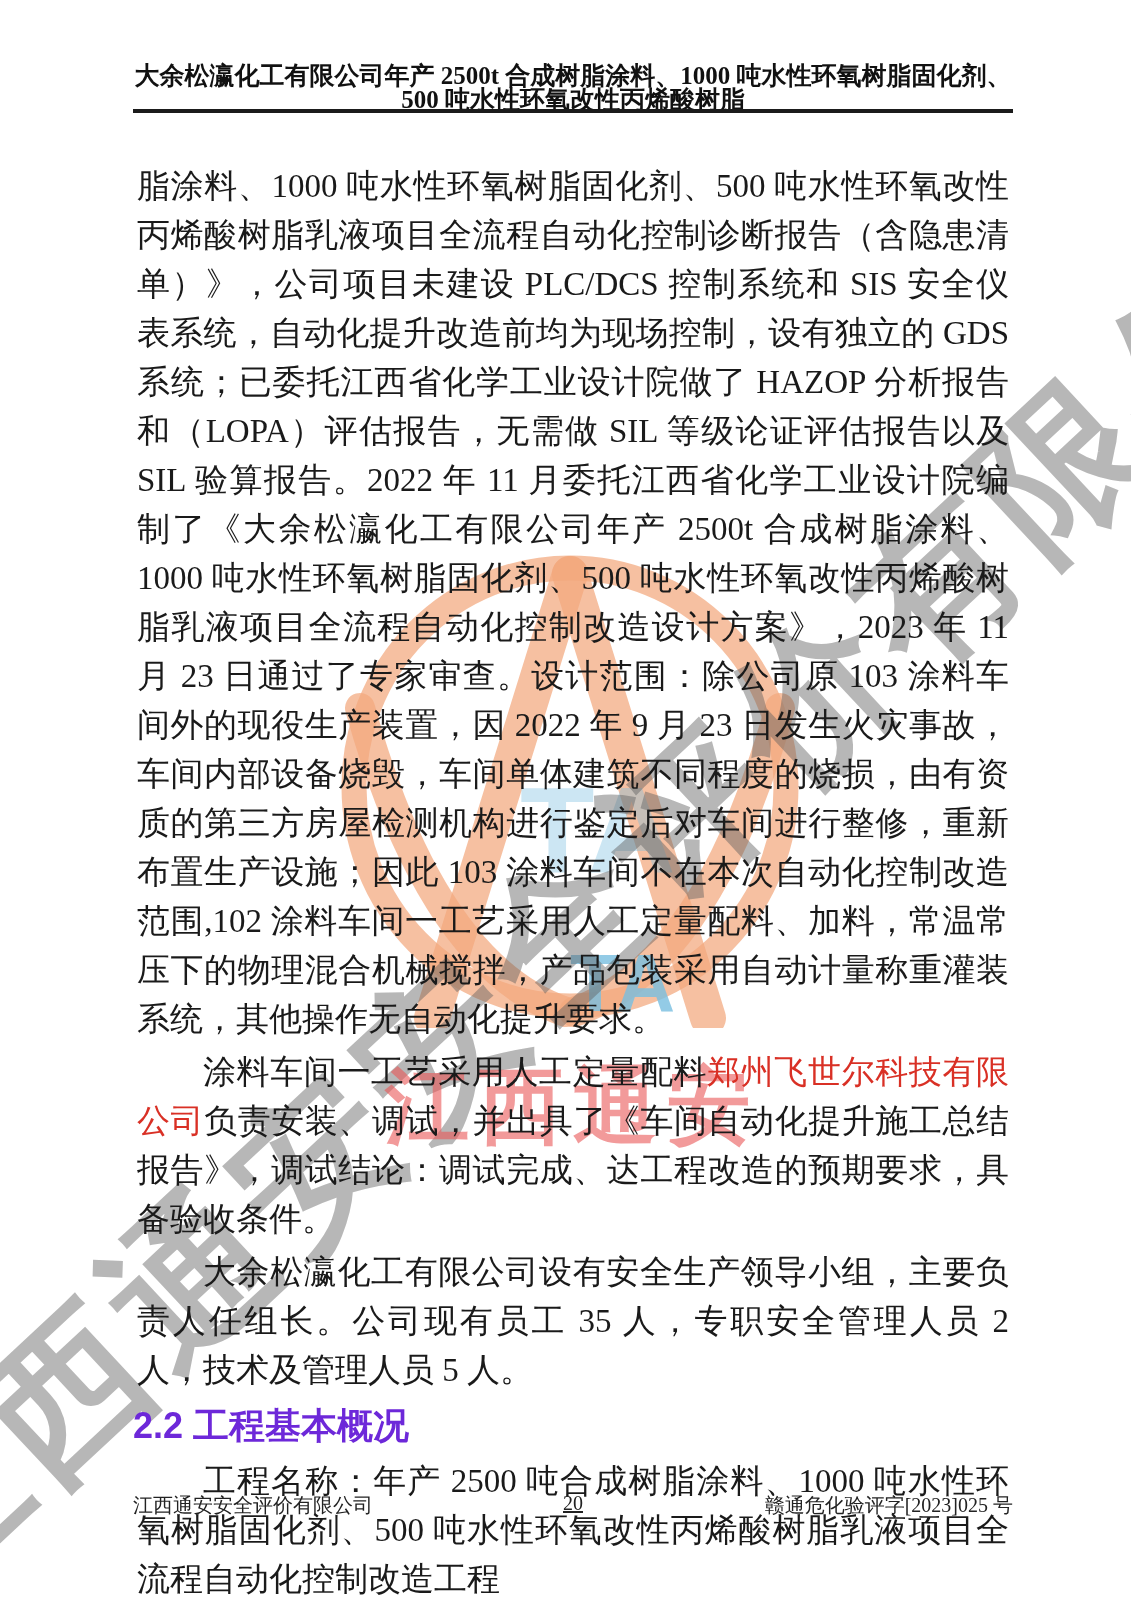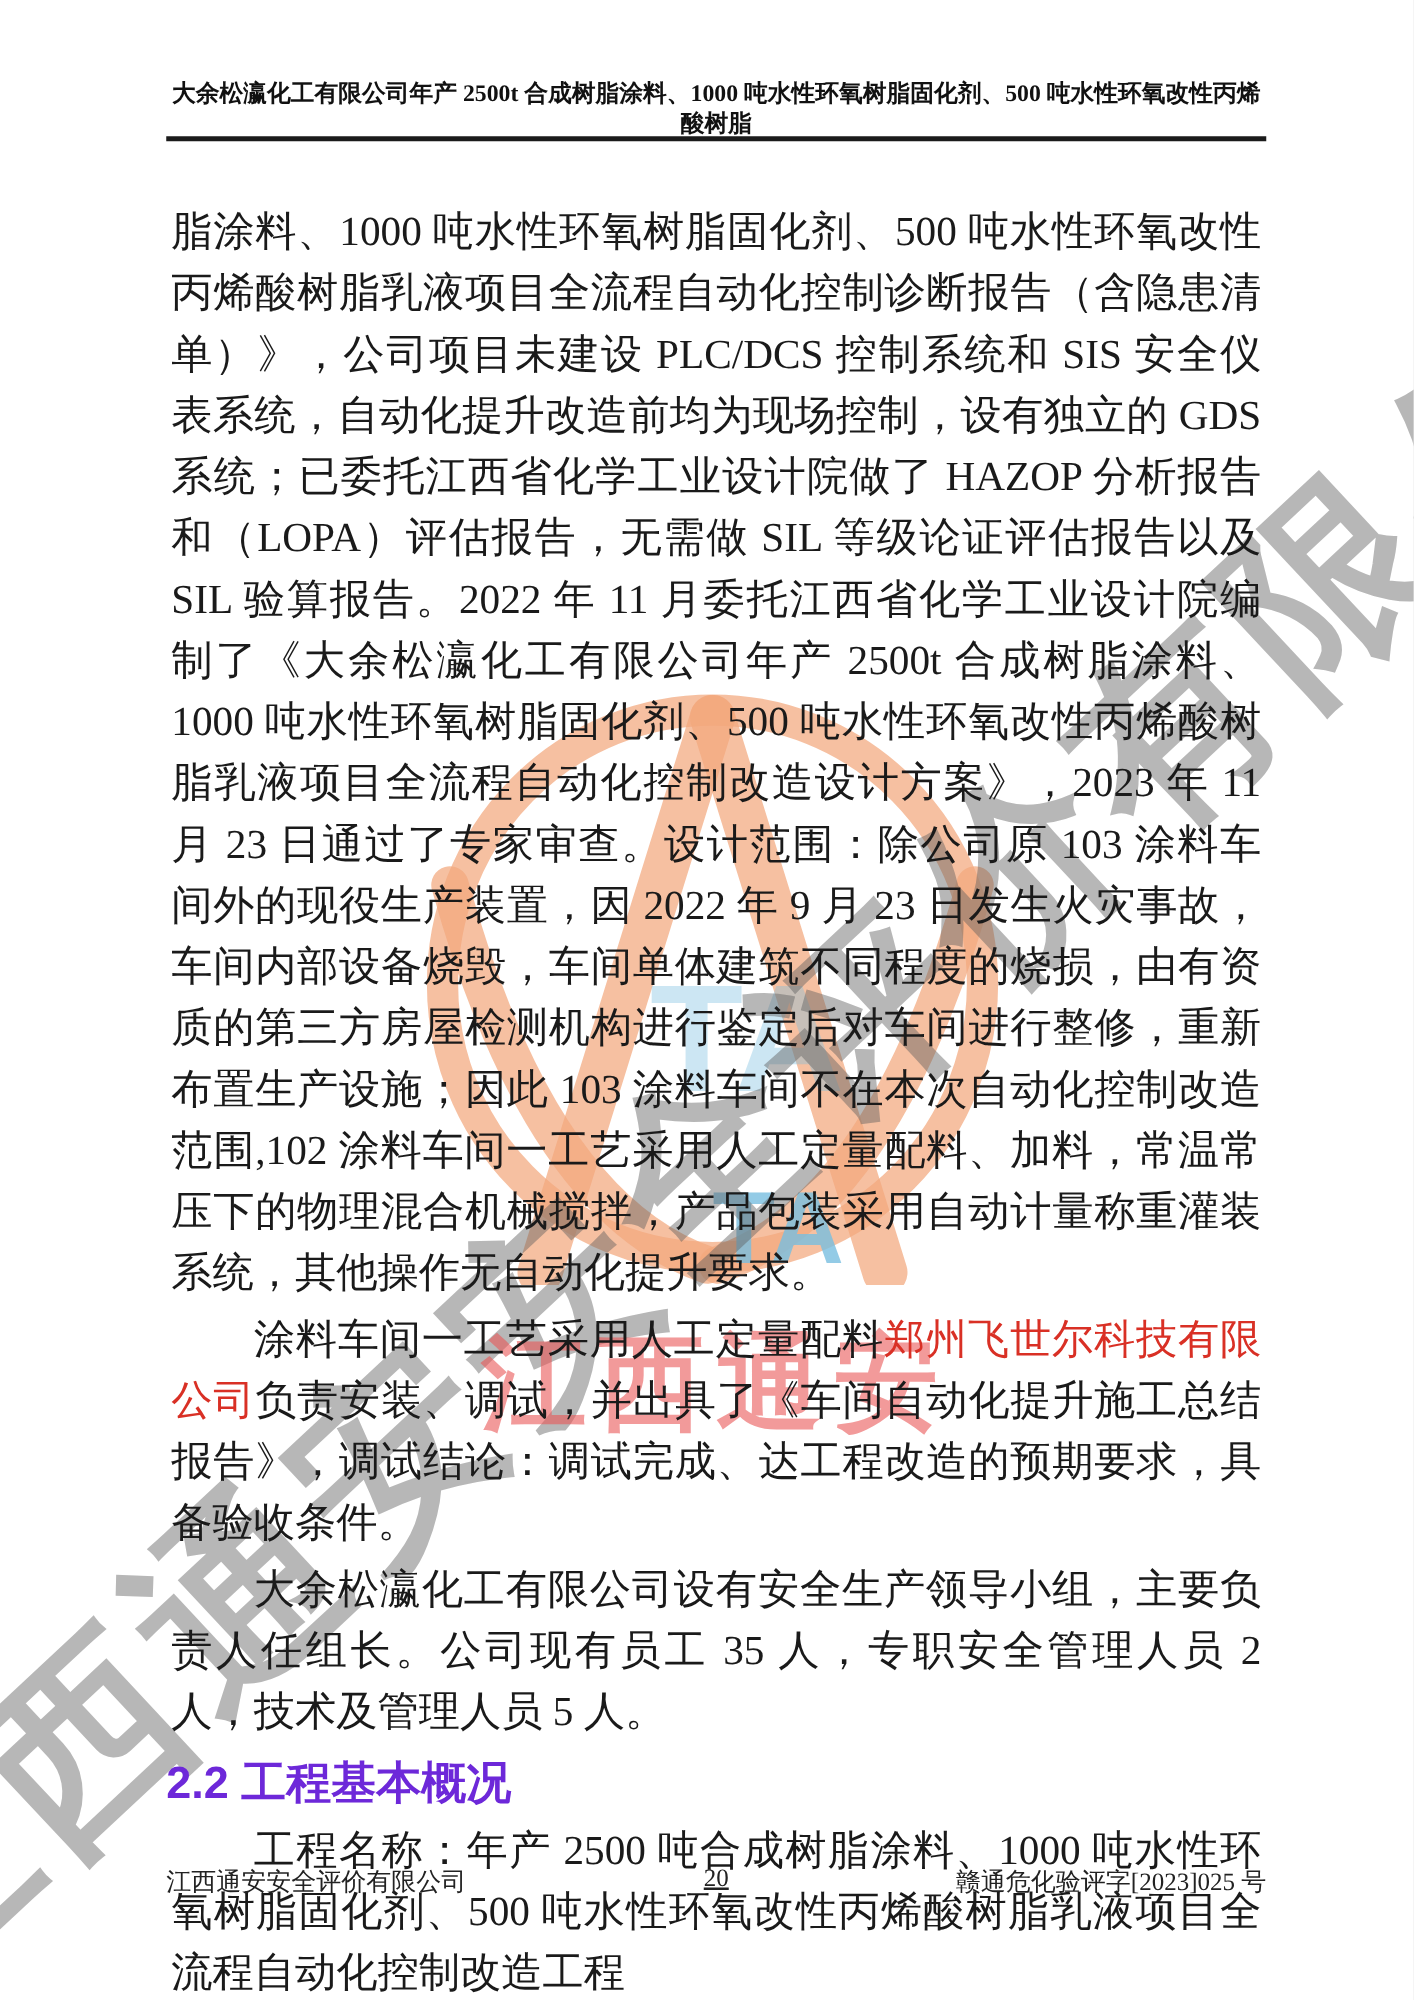--- a/index.html
+++ b/index.html
@@ -42,21 +42,21 @@
     white-space:nowrap;
     font-family:"Liberation Sans","DejaVu Sans",sans-serif;
     font-weight:700;font-size:84px;line-height:1;letter-spacing:10px;
     color:rgba(233,87,87,0.60);
     text-align:center;
   }
   
   .content-layer{position:absolute;inset:0;z-index:1;}
   .hdr{
     position:absolute;left:133px;top:64px;width:880px;
-    text-align:center;font-weight:700;font-size:19px;line-height:24px;
+    text-align:center;font-weight:700;font-size:25px;line-height:24px;
     color:#111;
   }
   .hdr-rule{
     position:absolute;left:133px;top:109px;width:880px;height:4px;
     background:#1b1b1b;
   }
   .bodytext{
     position:absolute;left:133px;top:158px;width:880px;
     font-size:33px;line-height:49px;
     text-align:justify;

